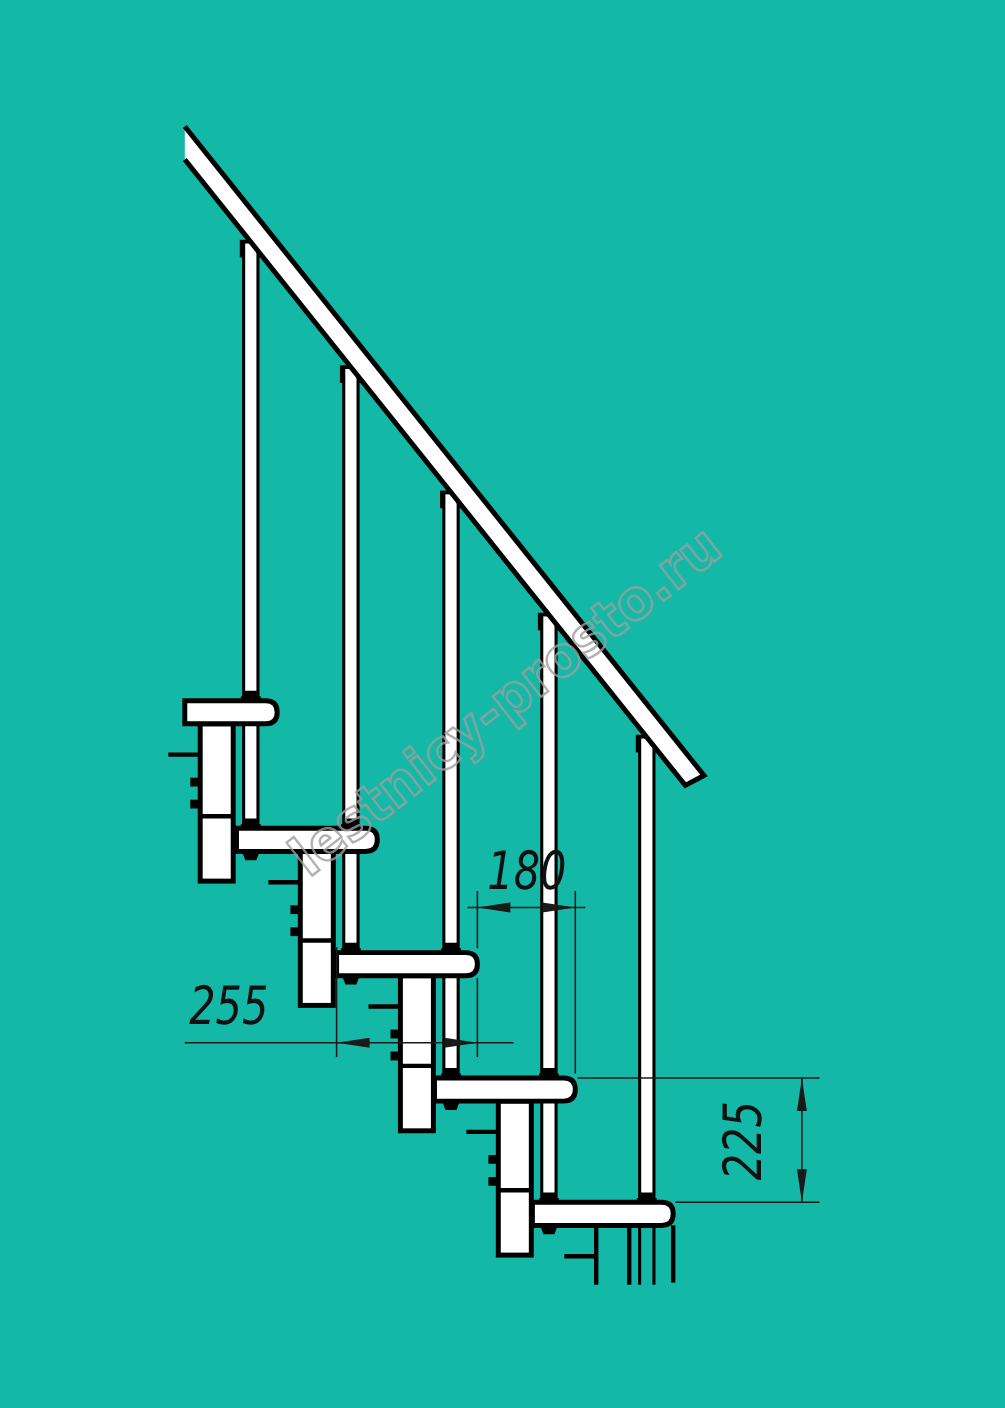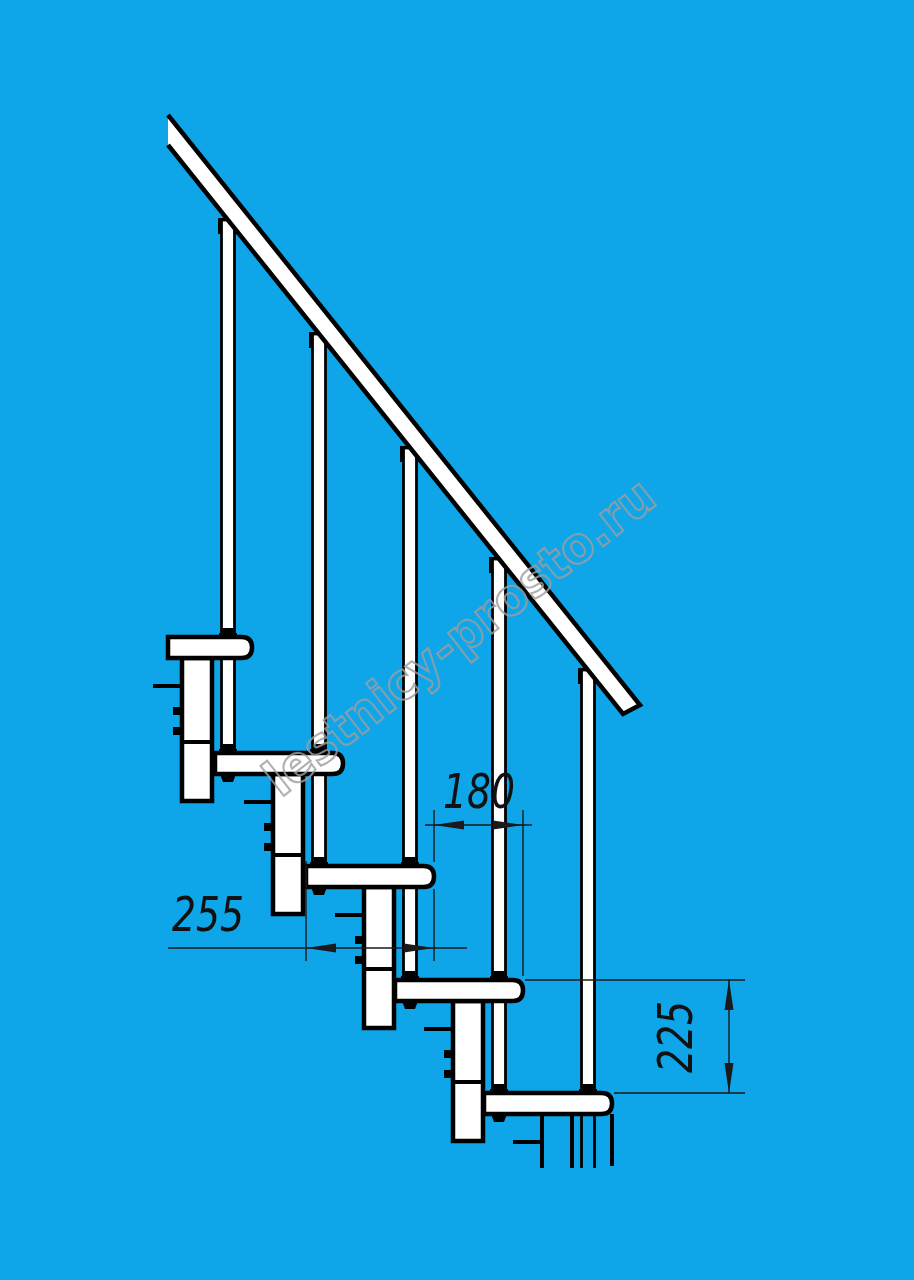--- a/index.html
+++ b/index.html
@@ -1,19 +1,19 @@
 <!DOCTYPE html>
 <html><head>
 <meta charset="utf-8">
 <style>
   html,body{margin:0;padding:0;background:#ffffff;}
   .canvas{
     position:relative;
     width:914px;height:1280px;
-    background:#0ea5e9;
+    background:#14b8a6;
     overflow:hidden;
     font-family:"DejaVu Sans",sans-serif;
   }
   svg{display:block;}
   .outline{stroke:#000000;stroke-width:4.5;fill:#ffffff;}
   .outline-open{stroke:#000000;stroke-width:4.5;fill:#ffffff;}
   .thin-part{stroke:#000000;stroke-width:2.8;fill:#ffffff;}
   .solid{fill:#000000;stroke:none;}
   .detail{stroke:#000000;stroke-width:4;fill:none;}
   .dim{stroke:#1a1a1a;stroke-width:1.4;fill:none;}

